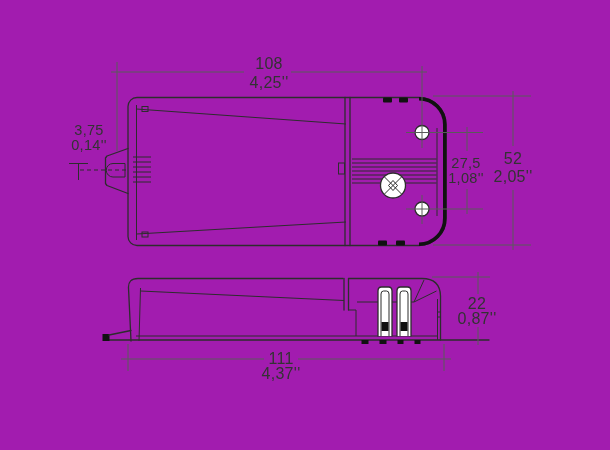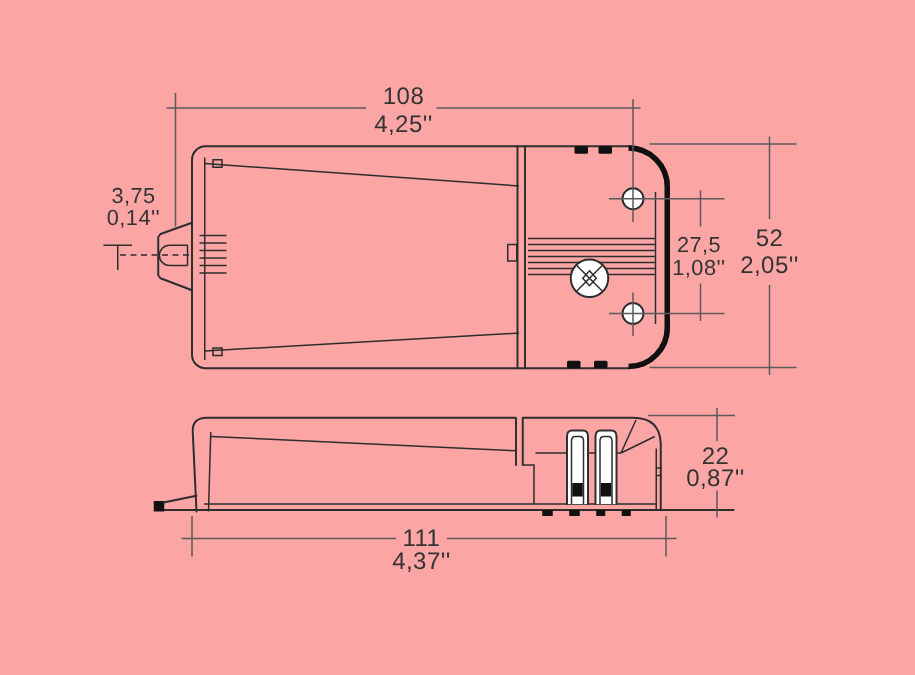--- a/index.html
+++ b/index.html
@@ -1,16 +1,16 @@
 <!DOCTYPE html>
 <html><head>
 <meta charset="utf-8">
 <style>
   html,body{margin:0;padding:0;background:#fff;}
-  #stage{position:relative;width:610px;height:450px;background:#fca5a5;overflow:hidden;
+  #stage{position:relative;width:610px;height:450px;background:#a21caf;overflow:hidden;
          font-family:"Liberation Sans", sans-serif;}
   svg{display:block;}
   .obj{stroke:#2d2d2d;stroke-width:1.3;fill:none;stroke-linecap:round;stroke-linejoin:round;}
   .thin{stroke:#2d2d2d;stroke-width:1;fill:none;}
   .thick{stroke:#111;stroke-width:3.6;fill:none;}
   .dim{stroke:#5a5a5a;stroke-width:1;fill:none;}
   .fillw{fill:#fff;}
   .filld{fill:#111;stroke:none;}
   .dash{stroke:#2d2d2d;stroke-width:1;stroke-dasharray:4 3;fill:none;}
   text{fill:#333;font-family:"Liberation Sans", sans-serif;letter-spacing:0.3px;}

